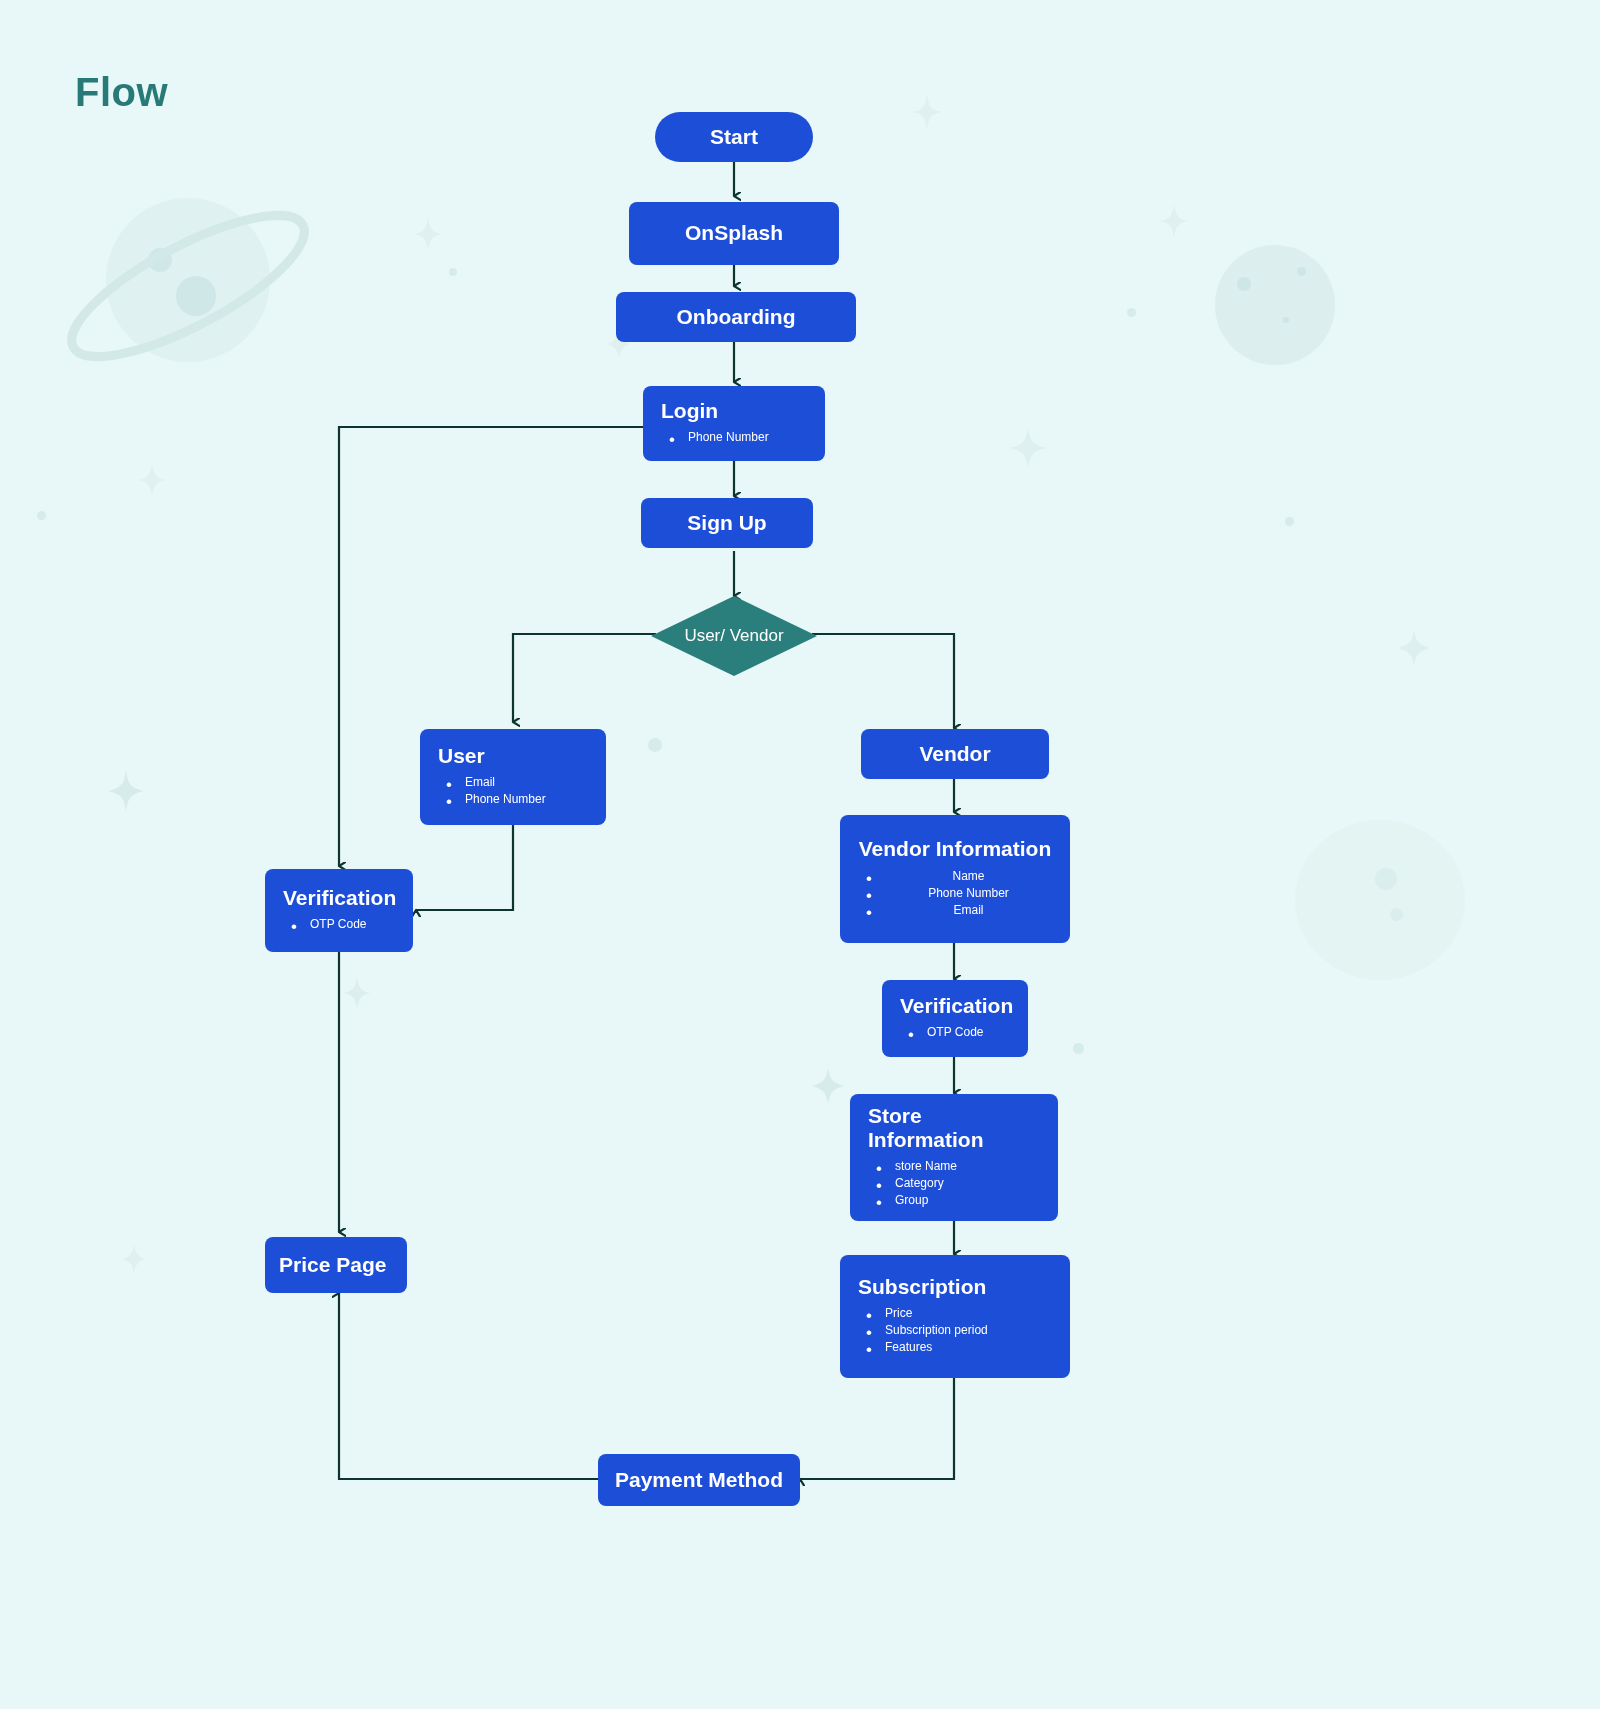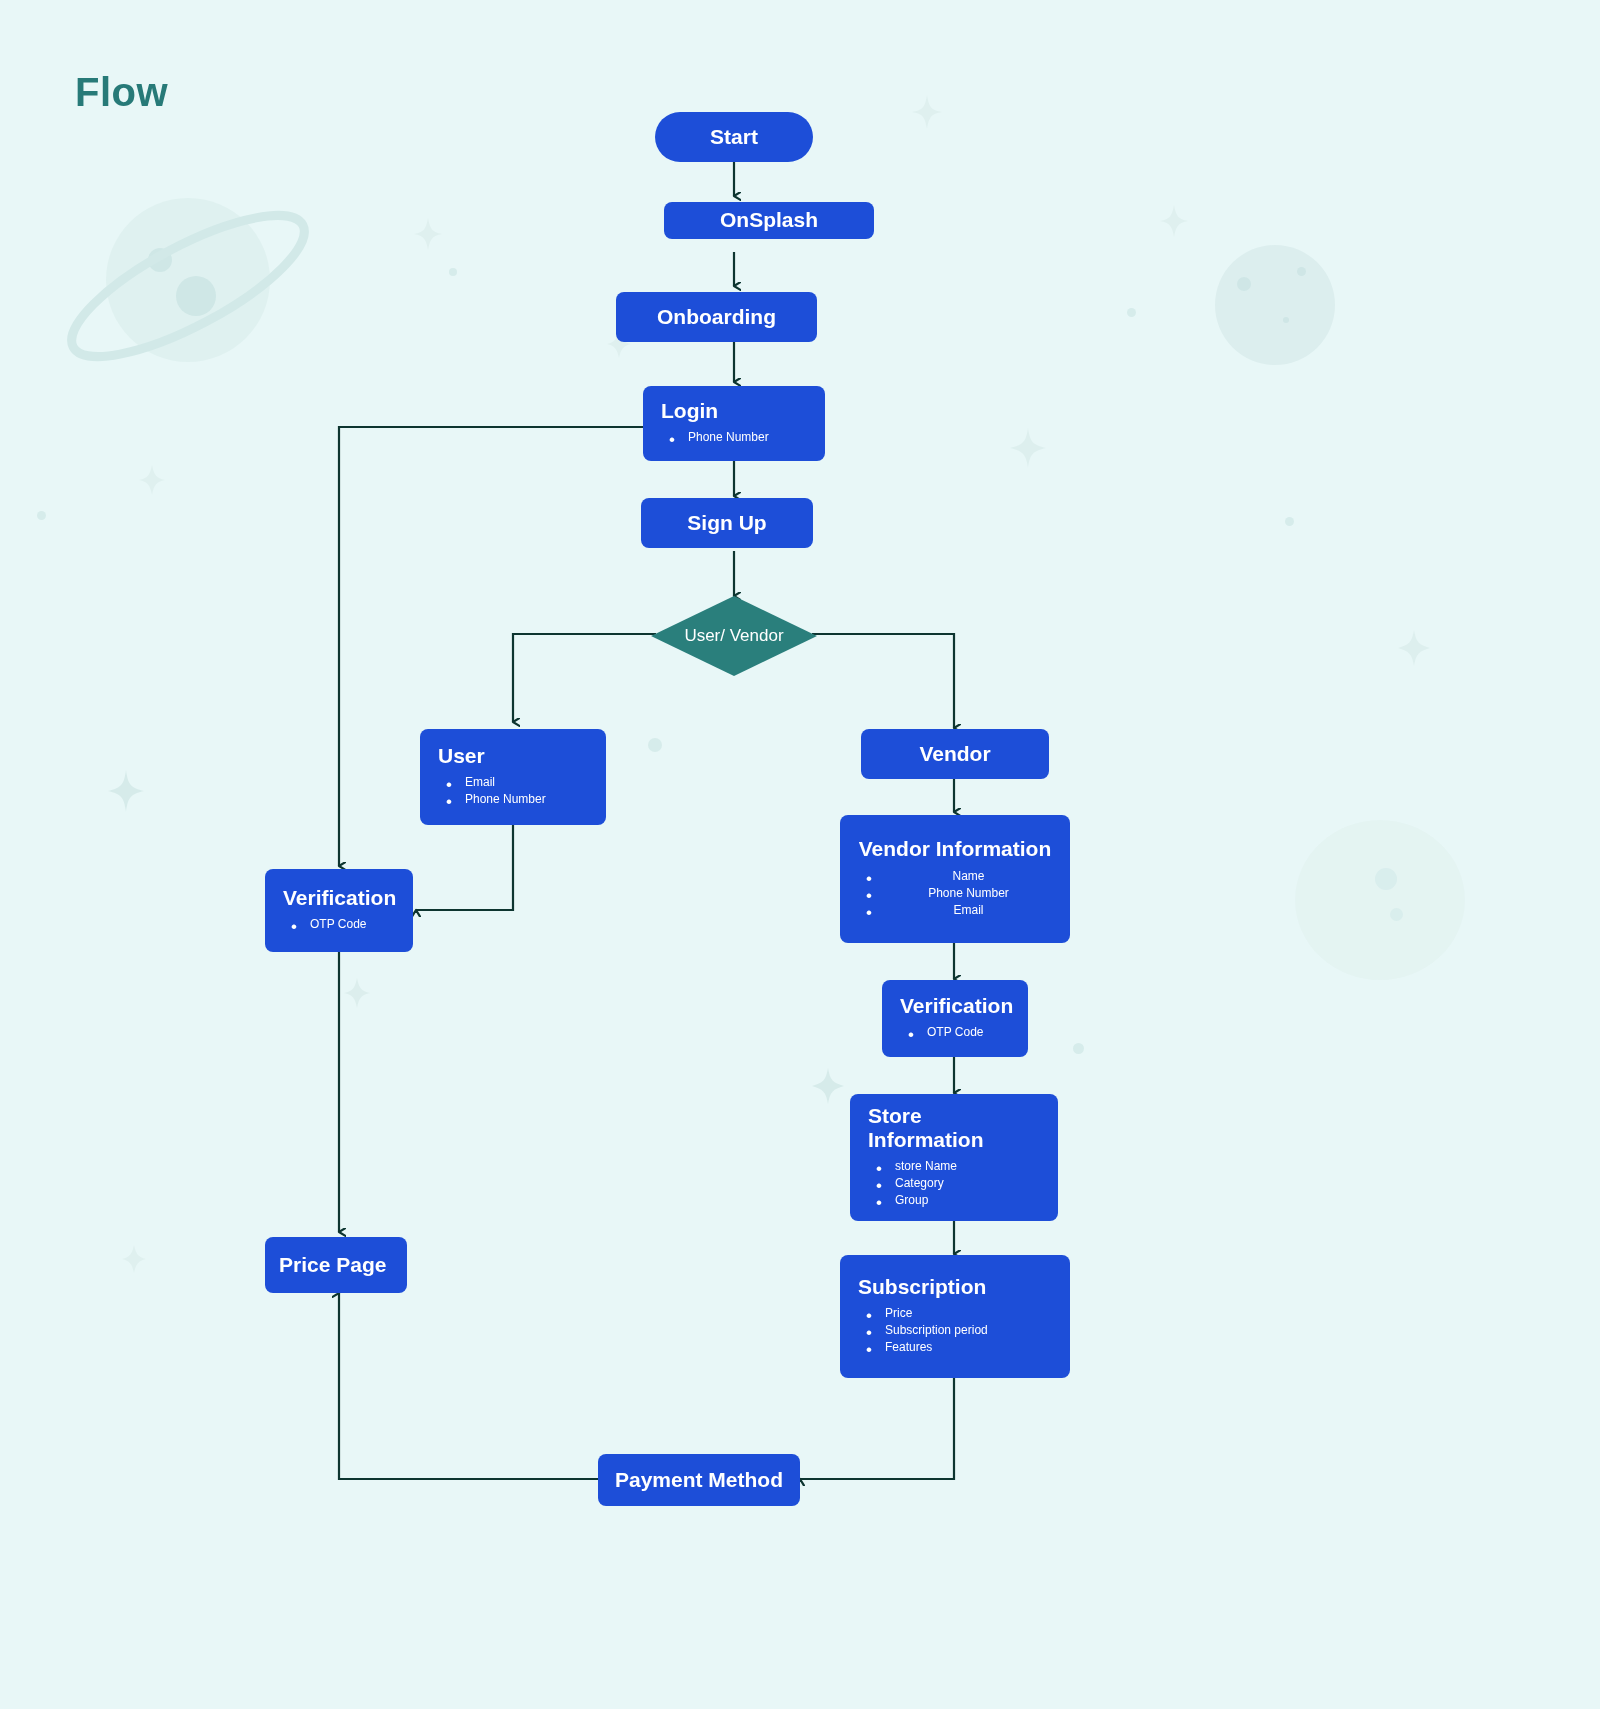--- a/index.html
+++ b/index.html
@@ -225,25 +225,25 @@
       <path d="M339,952 L339,1232" marker-end="url(#arw)"></path>
 
       <path d="M598,1479 L339,1479 L339,1293" marker-end="url(#arw)"></path>
     </g>
   </svg>
 
   <div class="node pill center" style="left:655px; top:112px; width:158px; height:50px;">
     <span class="ttl">Start</span>
   </div>
 
-  <div class="node center" style="left:629px; top:202px; width:210px; height:37px;margin-left:35px;">
+  <div class="node center" style="left:629px; top:202px; width:210px; height:63px;">
     <span class="ttl">OnSplash</span>
   </div>
 
-  <div class="node center" style="left:616px; top:292px; width:201px; height:50px;">
+  <div class="node center" style="left:616px; top:292px; width:240px; height:50px;">
     <span class="ttl">Onboarding</span>
   </div>
 
   <div class="node padded" style="left:643px; top:386px; width:182px; height:75px;">
     <span class="ttl">Login</span>
     <ul>
       <li>Phone Number</li>
     </ul>
   </div>
 

